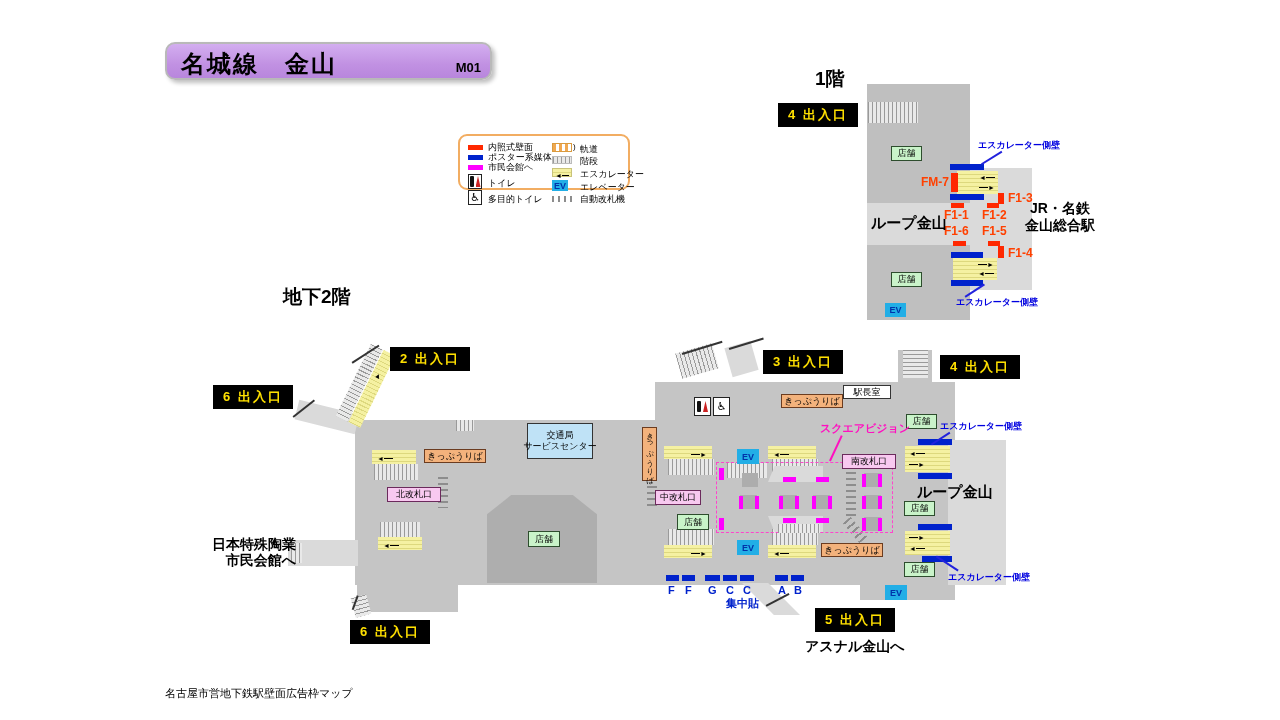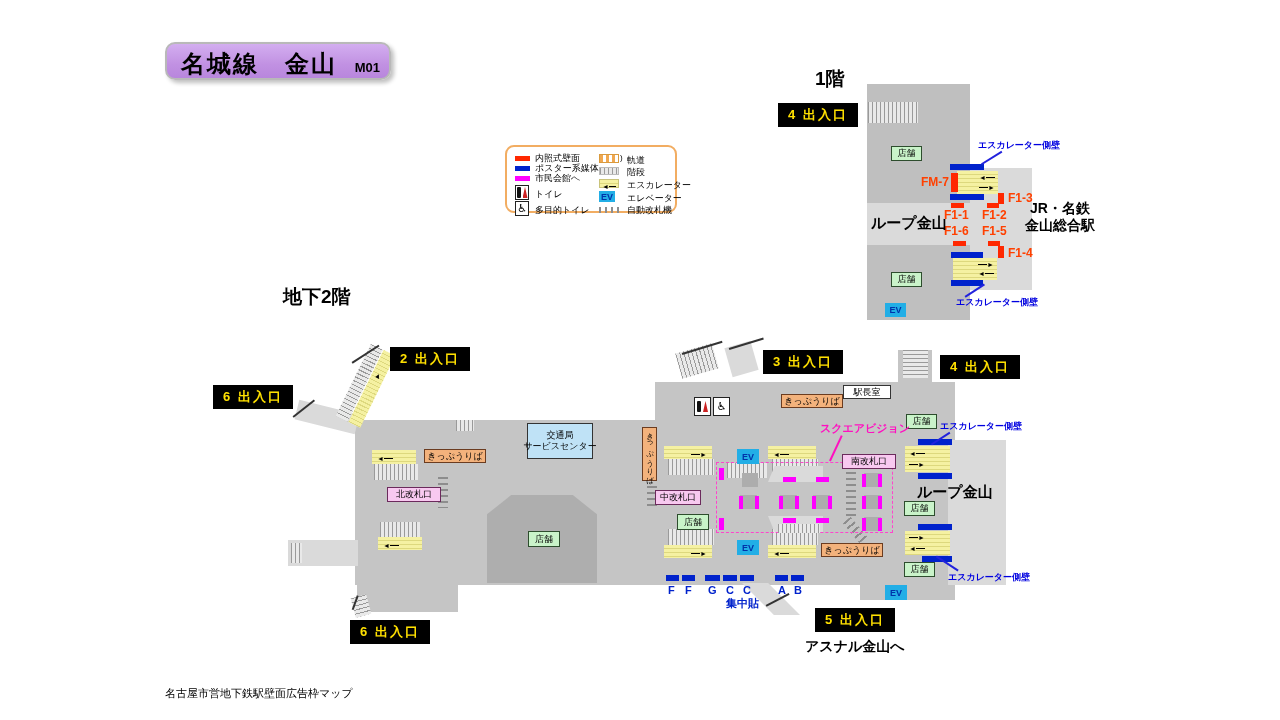--- a/index.html
+++ b/index.html
@@ -55,26 +55,26 @@
   #title .c{position:absolute;right:9px;bottom:3px;font-size:13px;font-weight:bold;}
   #legend{background:#fff;border:2px solid #f2ad62;border-radius:9px;}
   .lgtxt{font-size:9px;white-space:nowrap;position:absolute;}
   .ftr{font-size:11px;white-space:nowrap;}
 </style>
 </head>
 <body>
 
 <div id="canvas">
 
-  <div id="title" class="abs" style="left:165px;top:42px;width:226px;height:38px;">
+  <div id="title" class="abs" style="left:165px;top:42px;width:327px;height:38px;">
     <span class="t">名城線　金山</span>
     <span class="c">M01</span>
   </div>
 
-  <div id="legend" class="abs" style="left:458px;top:145px;width:172px;height:68px;margin-left:47px;">
+  <div id="legend" class="abs" style="left:458px;top:134px;width:172px;height:56px;">
     <div class="abs rb" style="left:8px;top:9px;width:15px;height:5px;"></div>
     <span class="lgtxt" style="left:28px;top:5px;">内照式壁面</span>
     <div class="abs bb" style="left:8px;top:19px;width:15px;height:5px;"></div>
     <span class="lgtxt" style="left:28px;top:15px;">ポスター系媒体</span>
     <div class="abs mb" style="left:8px;top:29px;width:15px;height:5px;"></div>
     <span class="lgtxt" style="left:28px;top:25px;">市民会館へ</span>
     <div class="abs wc" style="left:8px;top:38px;width:14px;height:15px;">
         <span class="man"></span>
         <span class="woman"></span>
       </div>
@@ -414,17 +414,21 @@
   <div class="abs exit" style="left:940px;top:355px;width:80px;height:24px;">
       <span>4  出入口</span>
     </div>
   <div class="abs exit" style="left:815px;top:608px;width:80px;height:24px;">
       <span>5  出入口</span>
     </div>
   <div class="abs exit" style="left:350px;top:620px;width:80px;height:24px;">
       <span>6  出入口</span>
     </div>
 
+  <div class="abs" style="left:178px;top:536px;width:118px;text-align:right;font-weight:bold;font-size:14px;line-height:16px;">
+    <div>日本特殊陶業</div>
+    <div>市民会館へ</div>
+  </div>
   <div class="abs" style="left:805px;top:638px;font-weight:bold;font-size:14px;">アスナル金山へ</div>
 
   <div class="abs ftr" style="left:165px;top:686px;">名古屋市営地下鉄駅壁面広告枠マップ</div>
 
 </div>
 
 </body></html>

